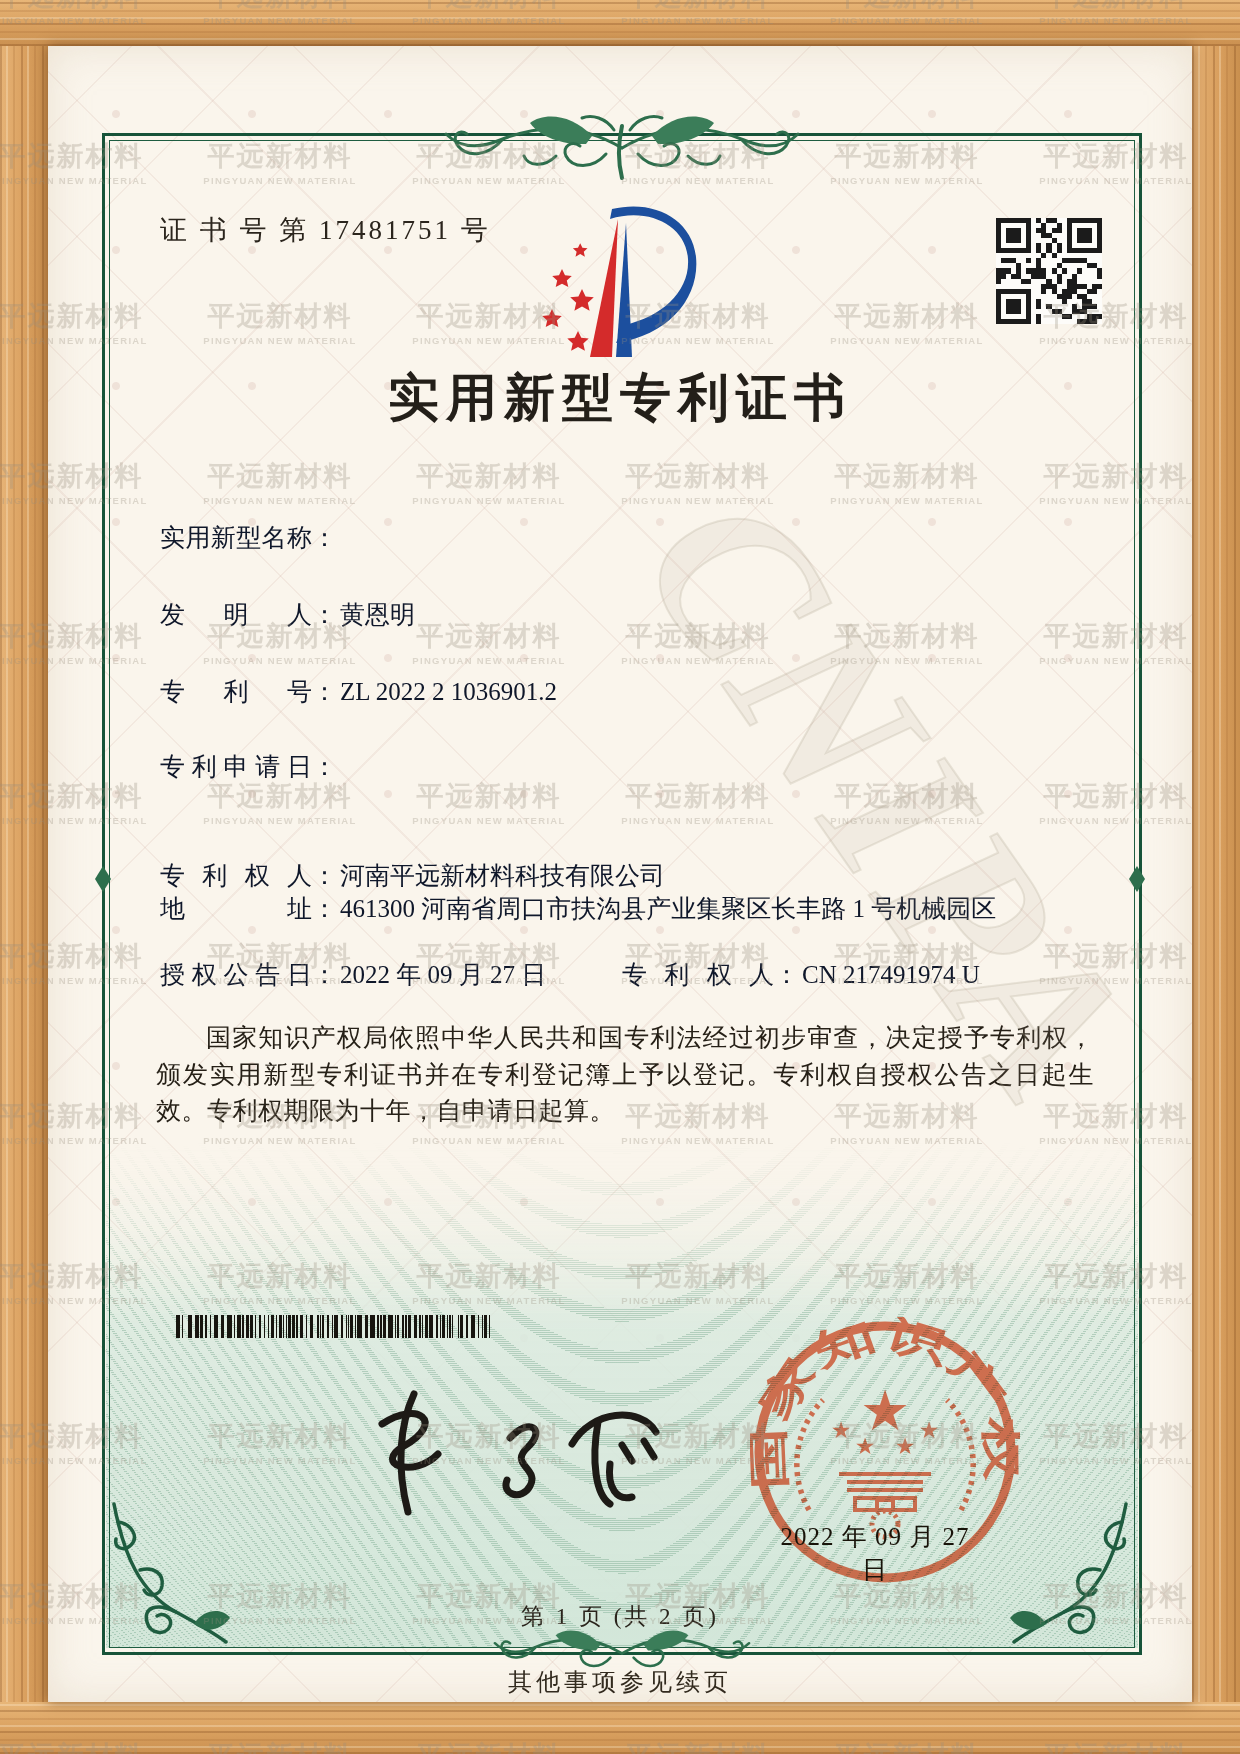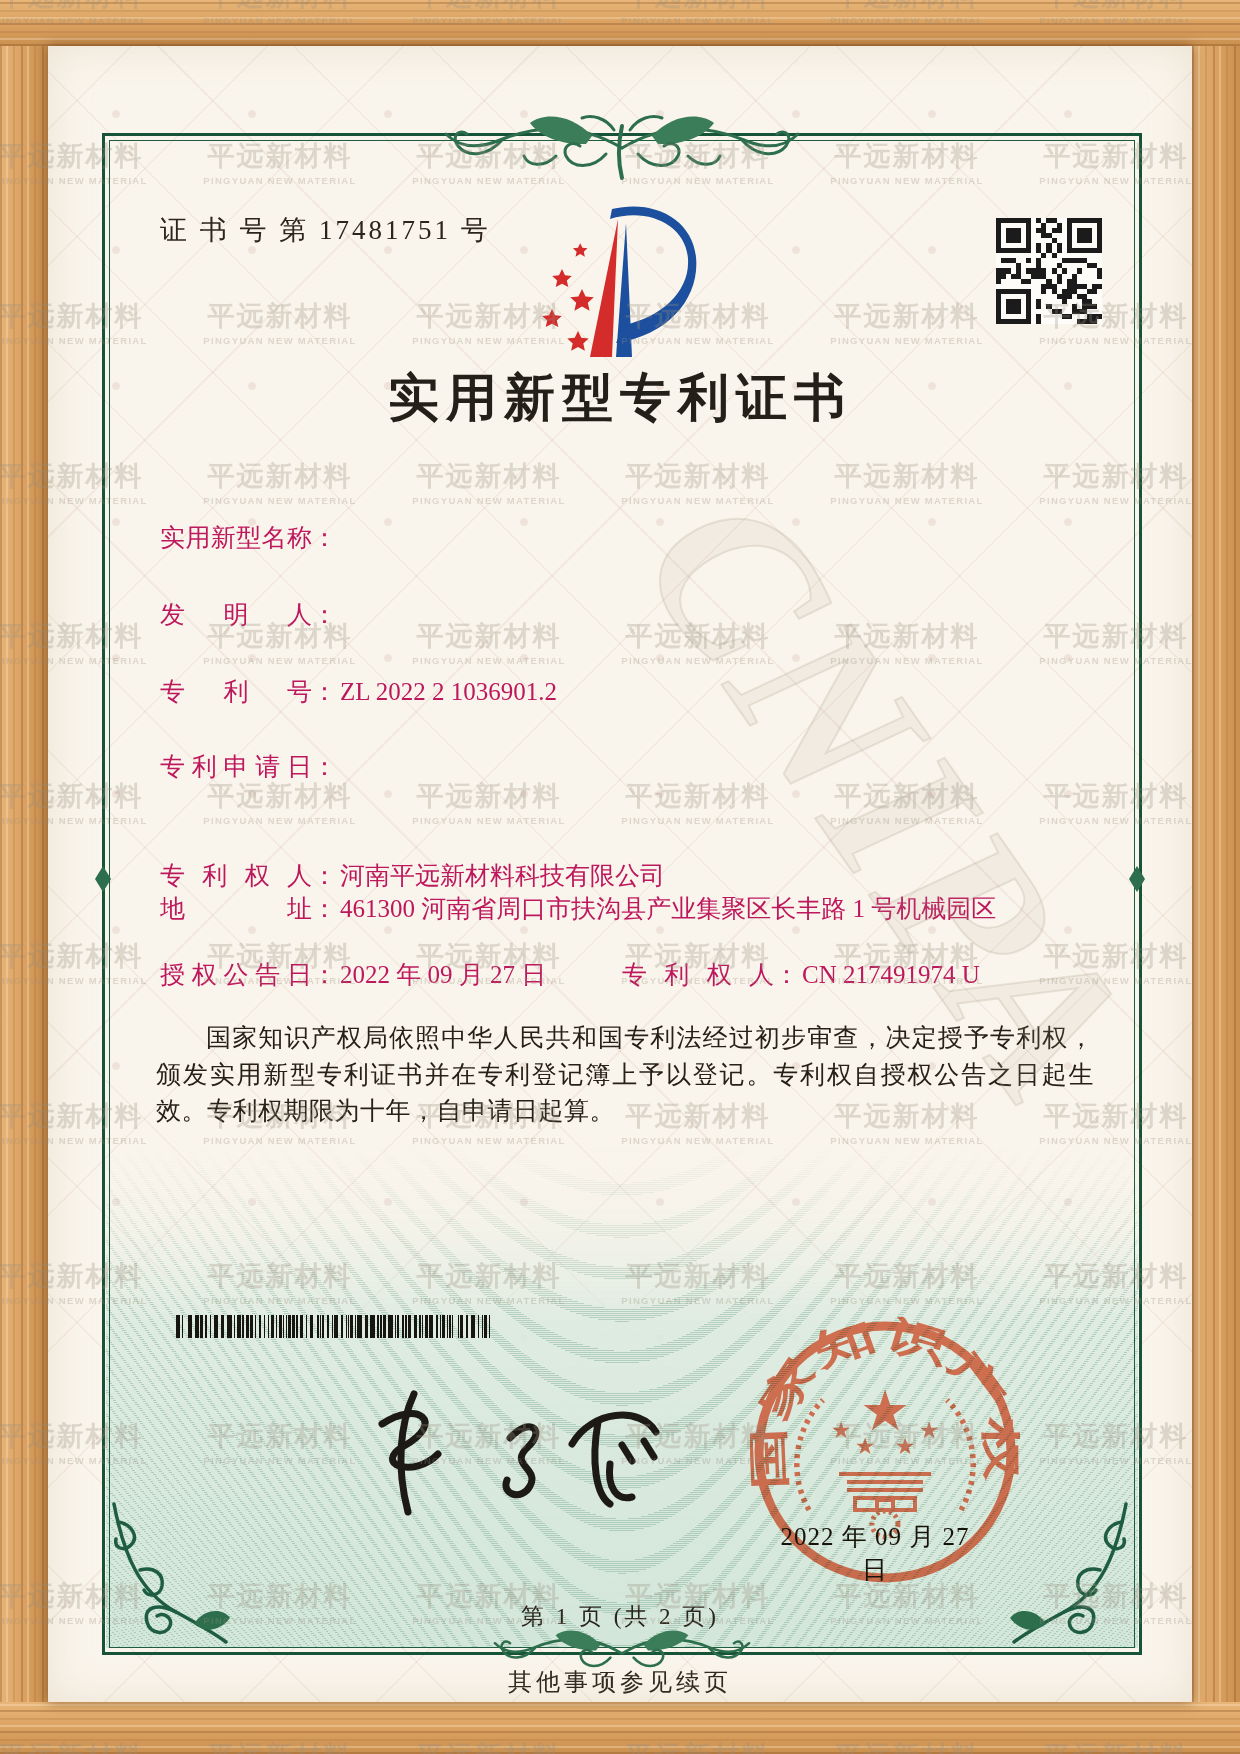--- a/index.html
+++ b/index.html
@@ -47,21 +47,21 @@
   .gframe::after{content:"";position:absolute;inset:4px;border:1.5px solid #1d5c40;}
   .orn{position:absolute;z-index:5;pointer-events:none;}
 
   
   .abs{position:absolute;z-index:8;}
   .cert-number{left:160px;top:212px;font-size:27px;letter-spacing:3px;color:#2b251d;}
   .title{left:0;right:0;top:364px;text-align:center;font-size:51px;font-weight:700;
          letter-spacing:7px;color:#231f19;}
 
   .frow{left:160px;width:862px;display:flex;align-items:flex-start;
-        font-size:25px;color:#be185d;line-height:36px;}
+        font-size:25px;color:#0f172a;line-height:36px;}
   .flabel{display:inline-block;width:152px;text-align:justify;text-align-last:justify;
           text-justify:inter-character;}
   .fcolon{width:28px;}
   .fvalue{flex:1;}
   .fvalue.wrap{max-width:676px;}
   .grant-left{width:462px;display:flex;}
   .grant-right{display:flex;}
 
   .paras{left:152px;top:1018px;width:946px;font-size:25px;line-height:36.5px;
          color:#262017;letter-spacing:.5px;text-align:justify;}
@@ -403,20 +403,21 @@
 
   <div class="abs title">实用新型专利证书</div>
 
   <div class="abs frow" style="top:520px">
     <span class="flabel">实用新型名称</span>
       <span class="fcolon">：</span>
   </div>
   <div class="abs frow" style="top:597px">
     <span class="flabel">发明人</span>
       <span class="fcolon">：</span>
+    <div class="fvalue">黄恩明</div>
   </div>
   <div class="abs frow" style="top:674px">
     <span class="flabel">专利号</span>
       <span class="fcolon">：</span>
     <div class="fvalue">ZL 2022 2 1036901.2</div>
   </div>
   <div class="abs frow" style="top:749px">
     <span class="flabel">专利申请日</span>
       <span class="fcolon">：</span>
   </div>

